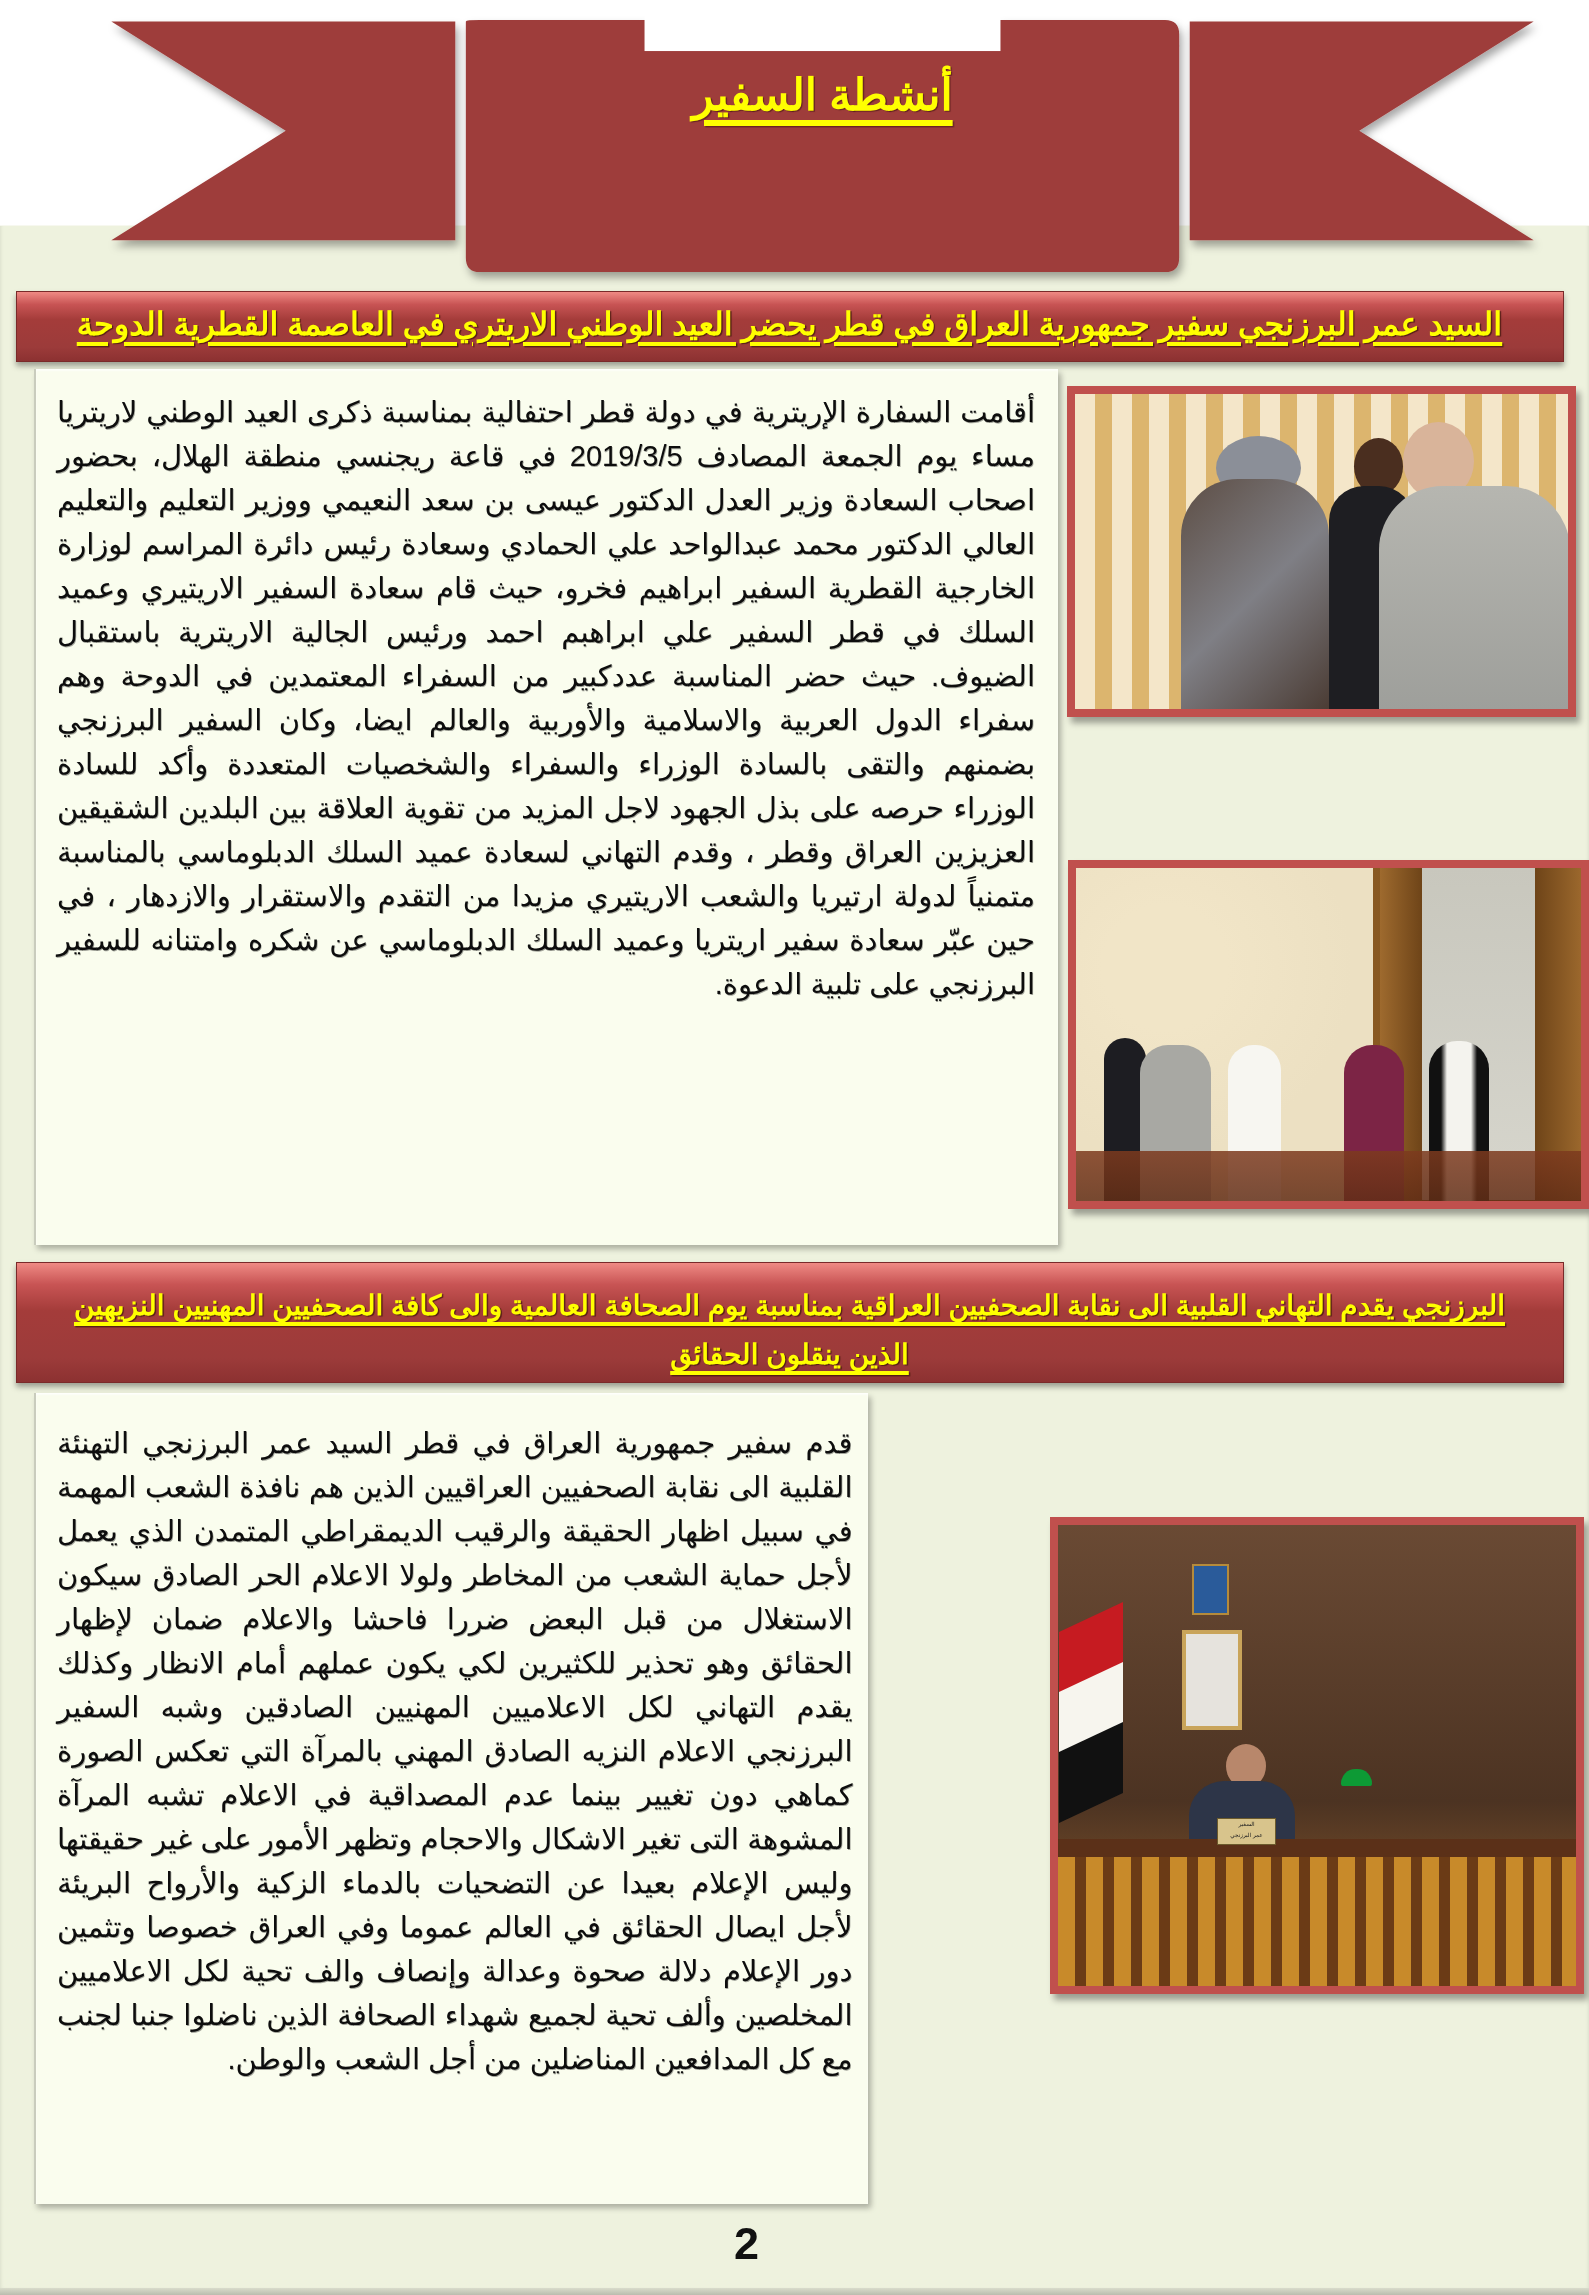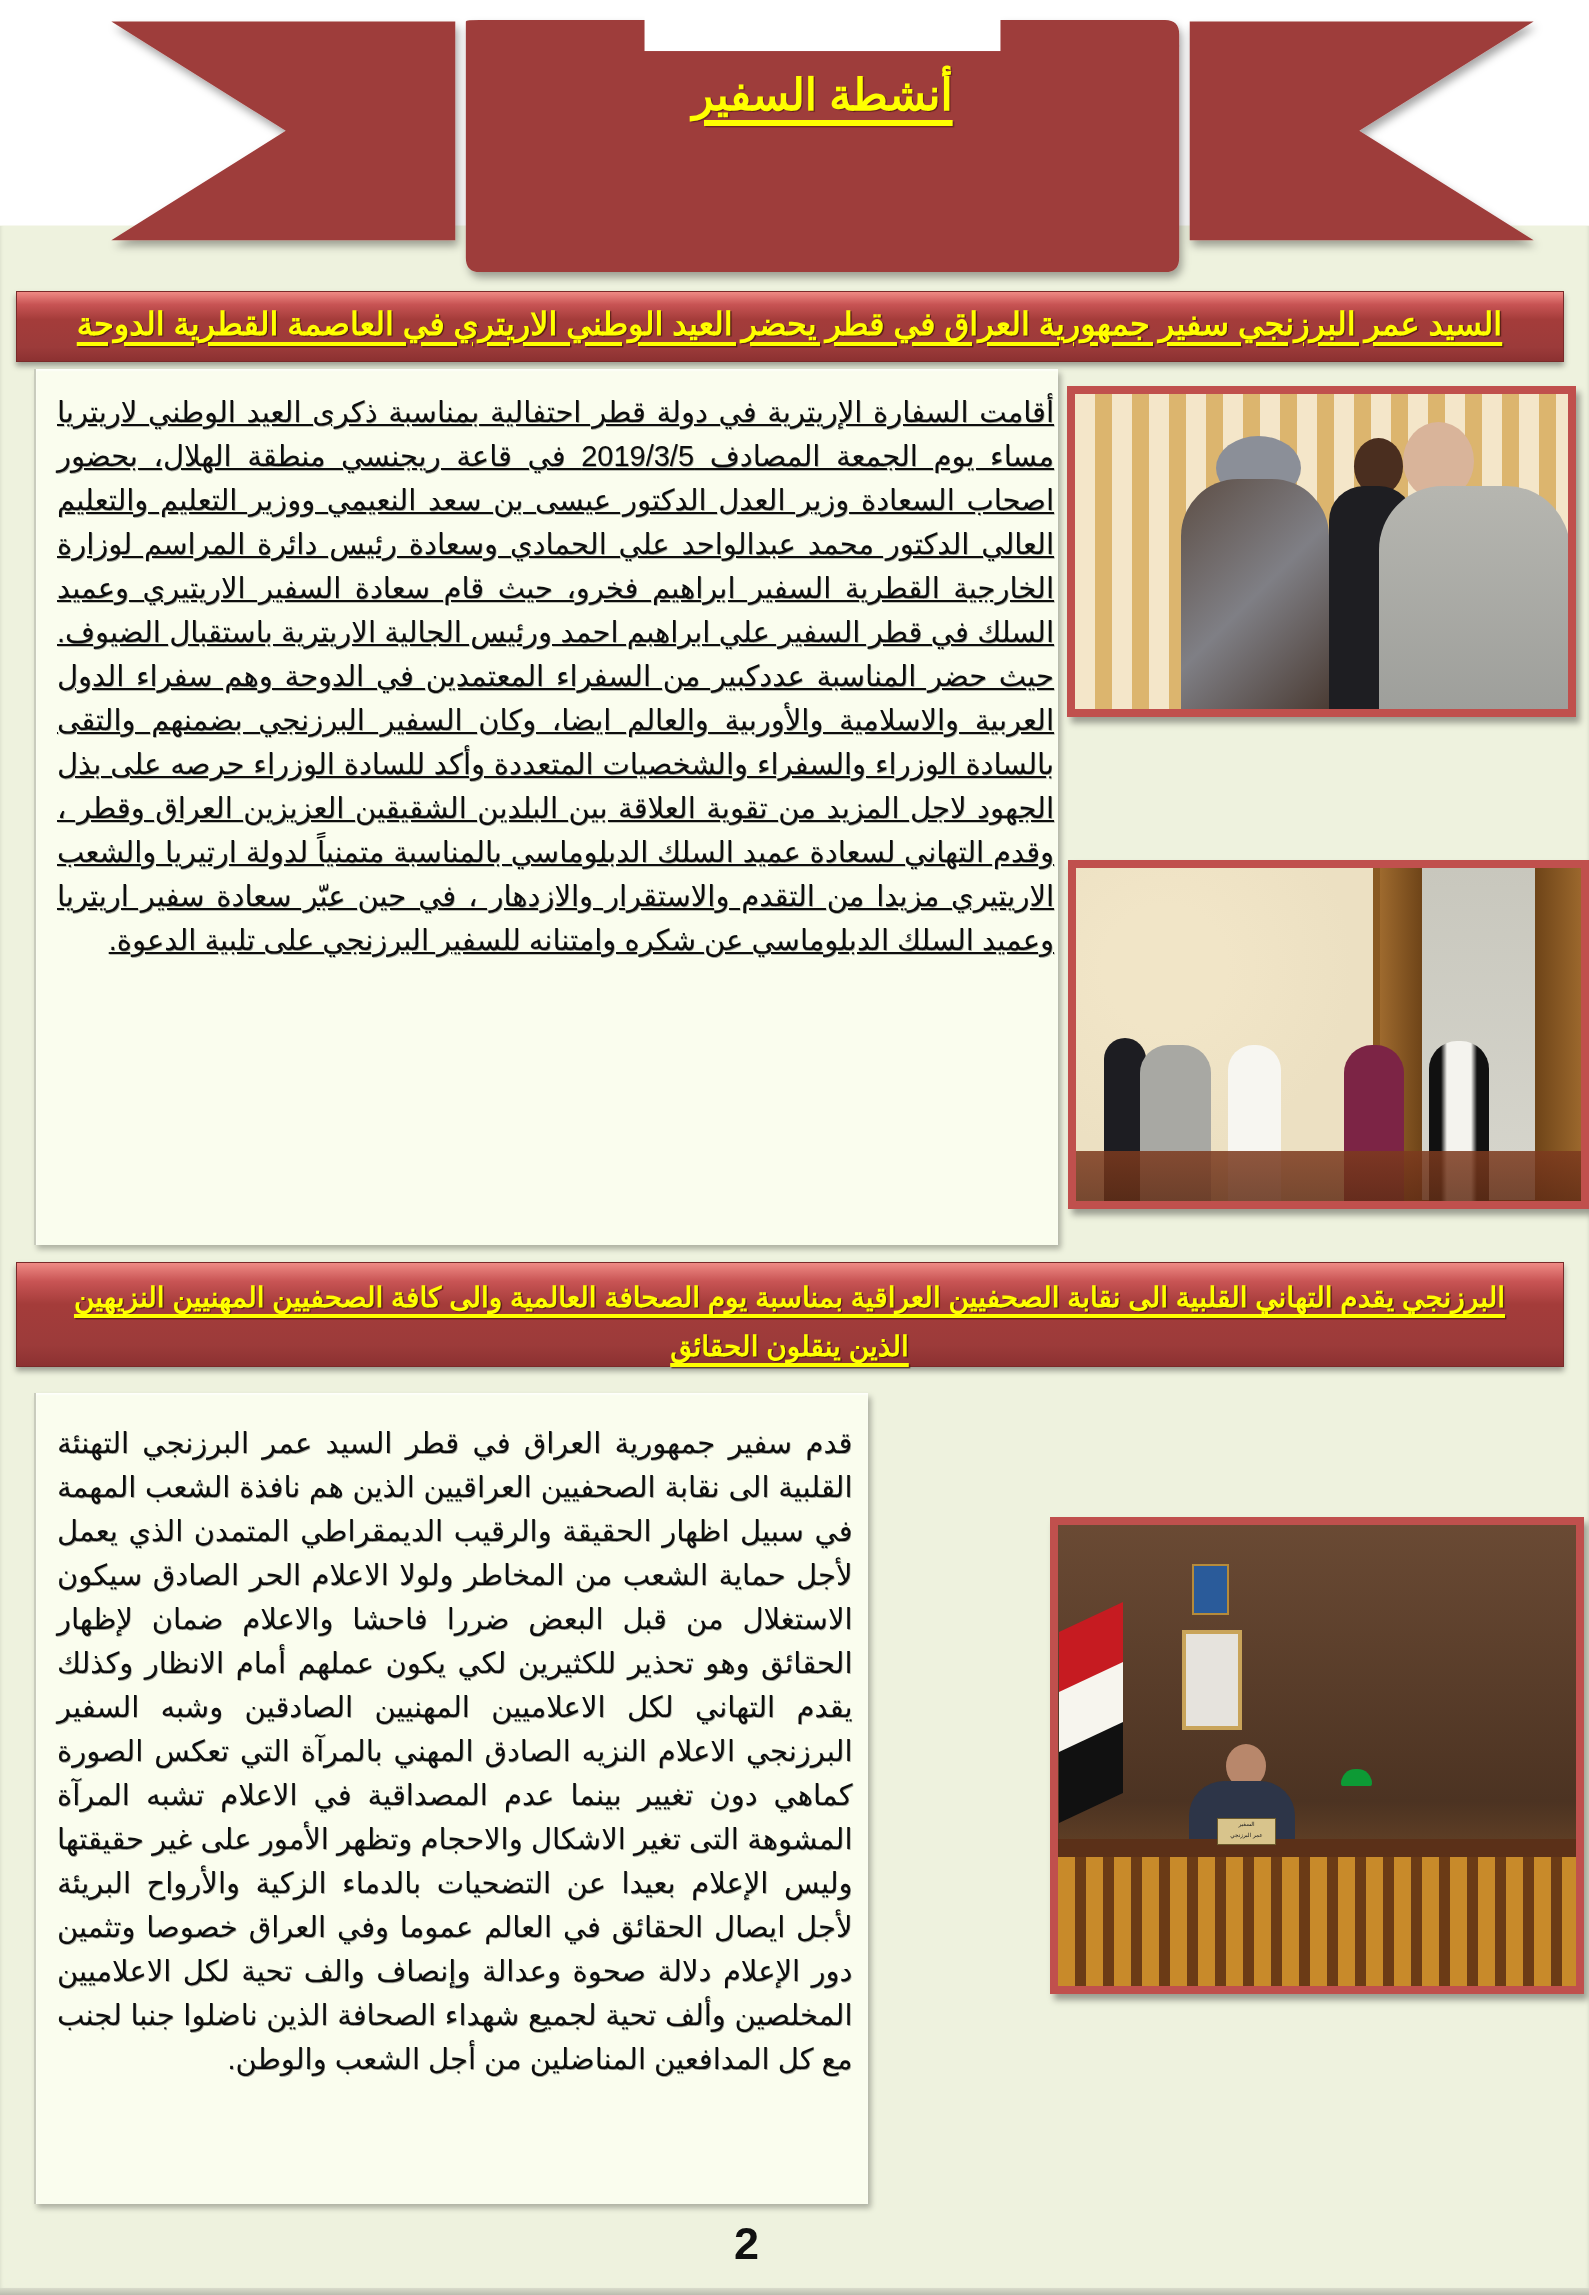--- a/index.html
+++ b/index.html
@@ -36,32 +36,32 @@
     background:linear-gradient(#ef8a84 0%, #c85454 18%, #a43c3a 40%, #9c3b3a 80%, #8c3131 100%);
     box-shadow:0 4.2px 5.7px rgba(0,0,0,0.35);
     border:0.7px solid #7a2a2a;
     direction:rtl; text-align:center;
     color:#ffff00; font-family:"Liberation Sans", sans-serif; font-weight:bold;
     text-decoration:underline; text-decoration-thickness:4.2px; text-underline-offset:7px;
     text-shadow:1.4px 1.4px 0.7px rgba(60,20,10,0.7);
     box-sizing:border-box;
   }
   .bar1 { top:291px; height:71px; font-size:32px; line-height:65px; padding:0 42px; }
-  .bar2 { top:1262px; height:105px; font-size:28px; line-height:49px; padding:10px 57px 0 57px; }
+  .bar2 { top:1262px; height:121px; font-size:28px; line-height:49px; padding:18px 57px 0 57px; }
 
   
   .textbox {
     position:absolute; background:#fafdee;
     border-left:2.1px solid #c9ccbd;
     box-shadow: 2.8px 4.2px 5.7px rgba(0,0,0,0.28), inset 0 1.4px 2.1px rgba(255,255,255,0.9);
     direction:rtl; text-align:justify; text-align-last:right;
     color:#0d0d0d; font-family:"Liberation Sans", sans-serif;
     box-sizing:border-box;
   }
-  .tb1 { left:34px; top:369px; width:1024px; height:876px; padding:21px 4px 0 21px; font-size:29px; line-height:44px;text-decoration:underline; }
+  .tb1 { left:34px; top:369px; width:1024px; height:876px; padding:21px 23px 0 21px; font-size:29px; line-height:44px; }
   .tb2 { left:34px; top:1393px; width:834px; height:811px; padding:28px 15.5px 0 21px; font-size:29px; line-height:44px; }
   .textbox p { margin:0; text-shadow:0.7px 0.7px 0 rgba(0,0,0,0.35); }
 
   
   .photo {
     position:absolute; border:8.5px solid #c0504d; box-sizing:border-box;
     box-shadow:4.2px 5.7px 6.4px rgba(0,0,0,0.35); overflow:hidden;
   }
   .ph1 { left:1067px; top:386px; width:509px; height:331px;
     background:repeating-linear-gradient(90deg,#f4e6c9 0 20px,#dcb56e 20px 37px); }

